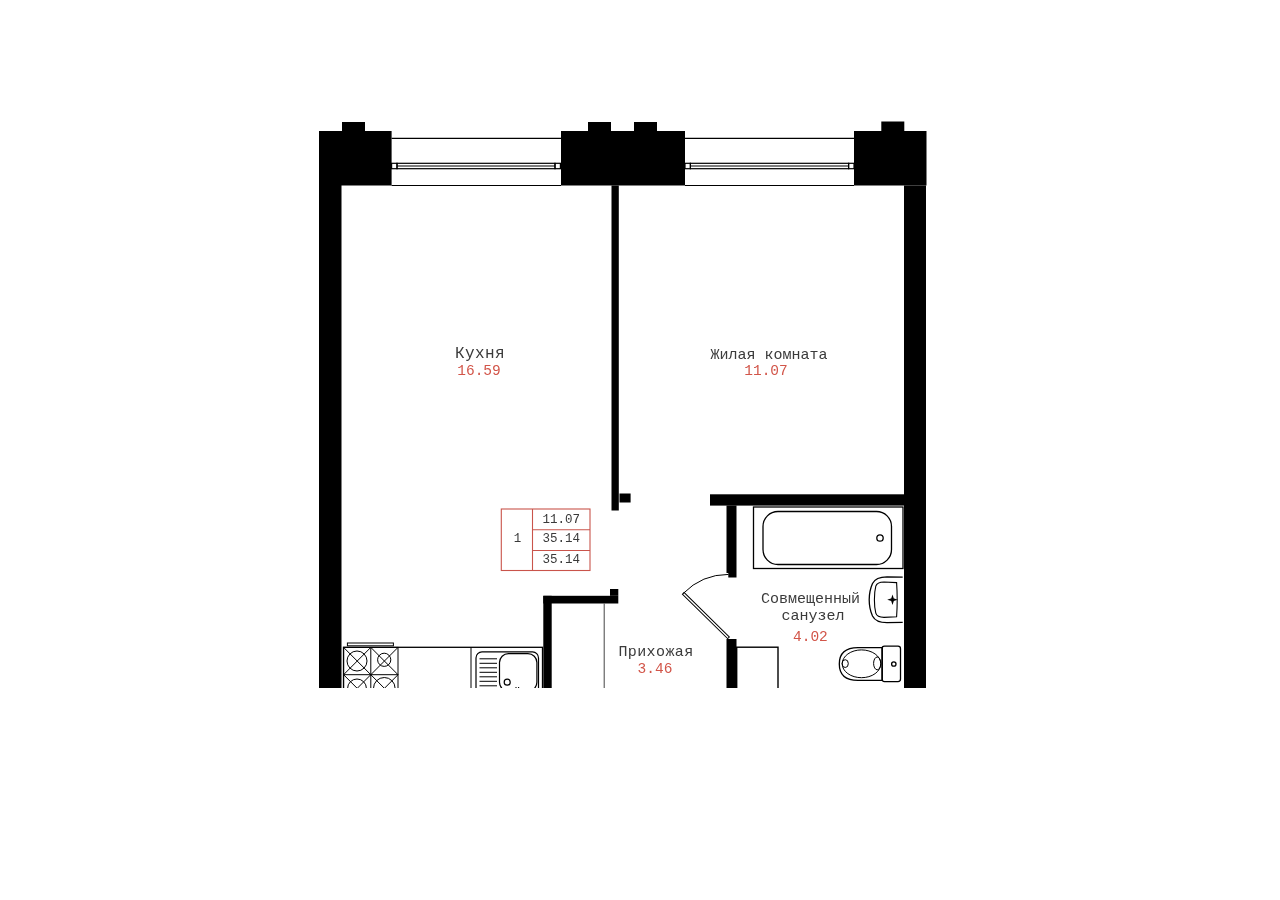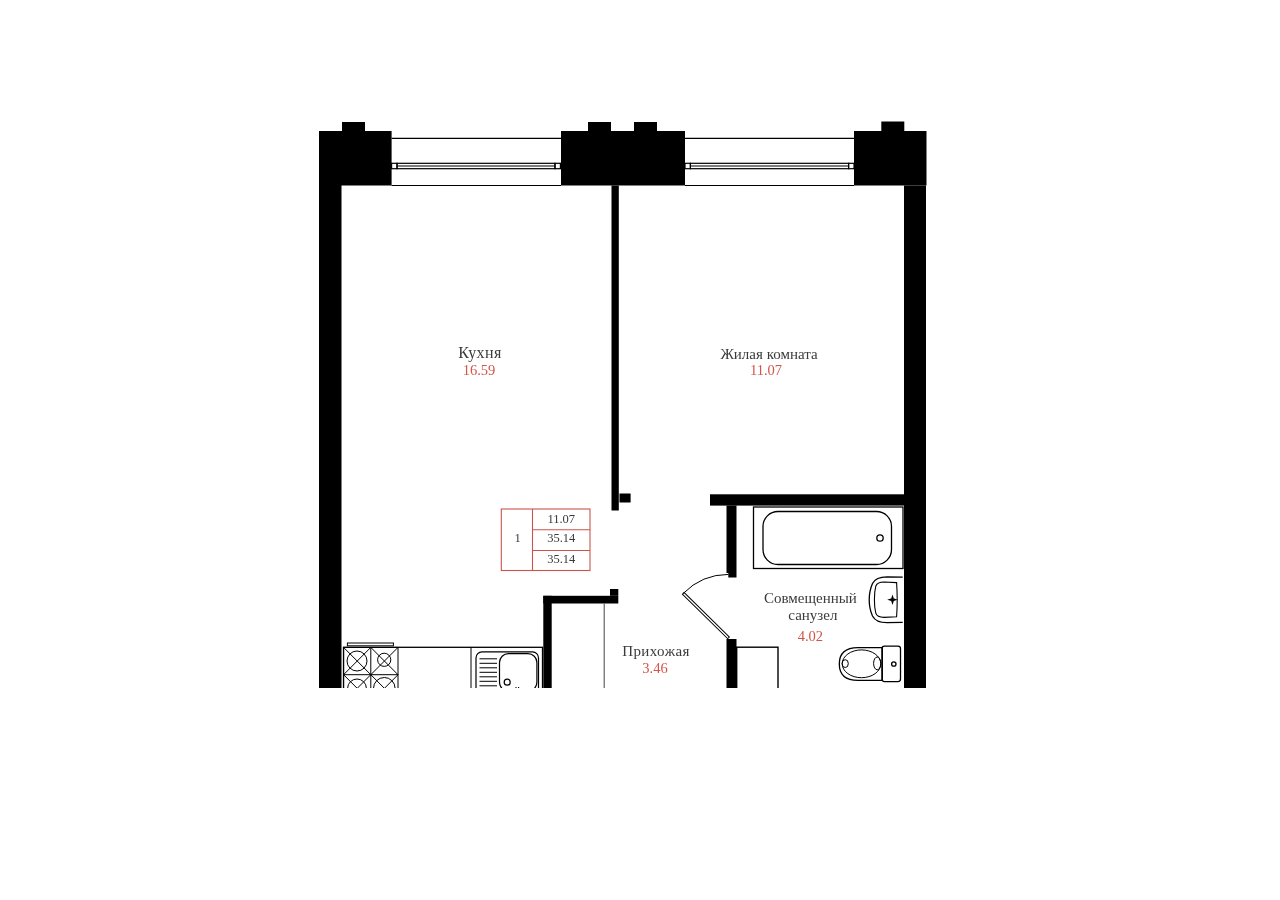--- a/index.html
+++ b/index.html
@@ -1,17 +1,17 @@
 <!DOCTYPE html>
 <html><head>
 <meta charset="utf-8">
 <style>
   html,body{margin:0;padding:0;background:#ffffff;}
   .page{position:relative;width:1280px;height:688px;background:#ffffff;overflow:hidden;
-        font-family:Liberation Serif, serif;}
+        font-family:Liberation Mono, monospace;}
 </style>
 </head>
 <body>
 <div class="page">
 <svg width="1280" height="900" viewBox="0 0 1280 900" xmlns="http://www.w3.org/2000/svg">
 
   <rect x="0" y="0" width="1280" height="900" fill="#ffffff"></rect>
 
   <g stroke="#f0f0f0" fill="none">
     <circle cx="977" cy="742.5" r="13.5" stroke-width="5.5"></circle>

